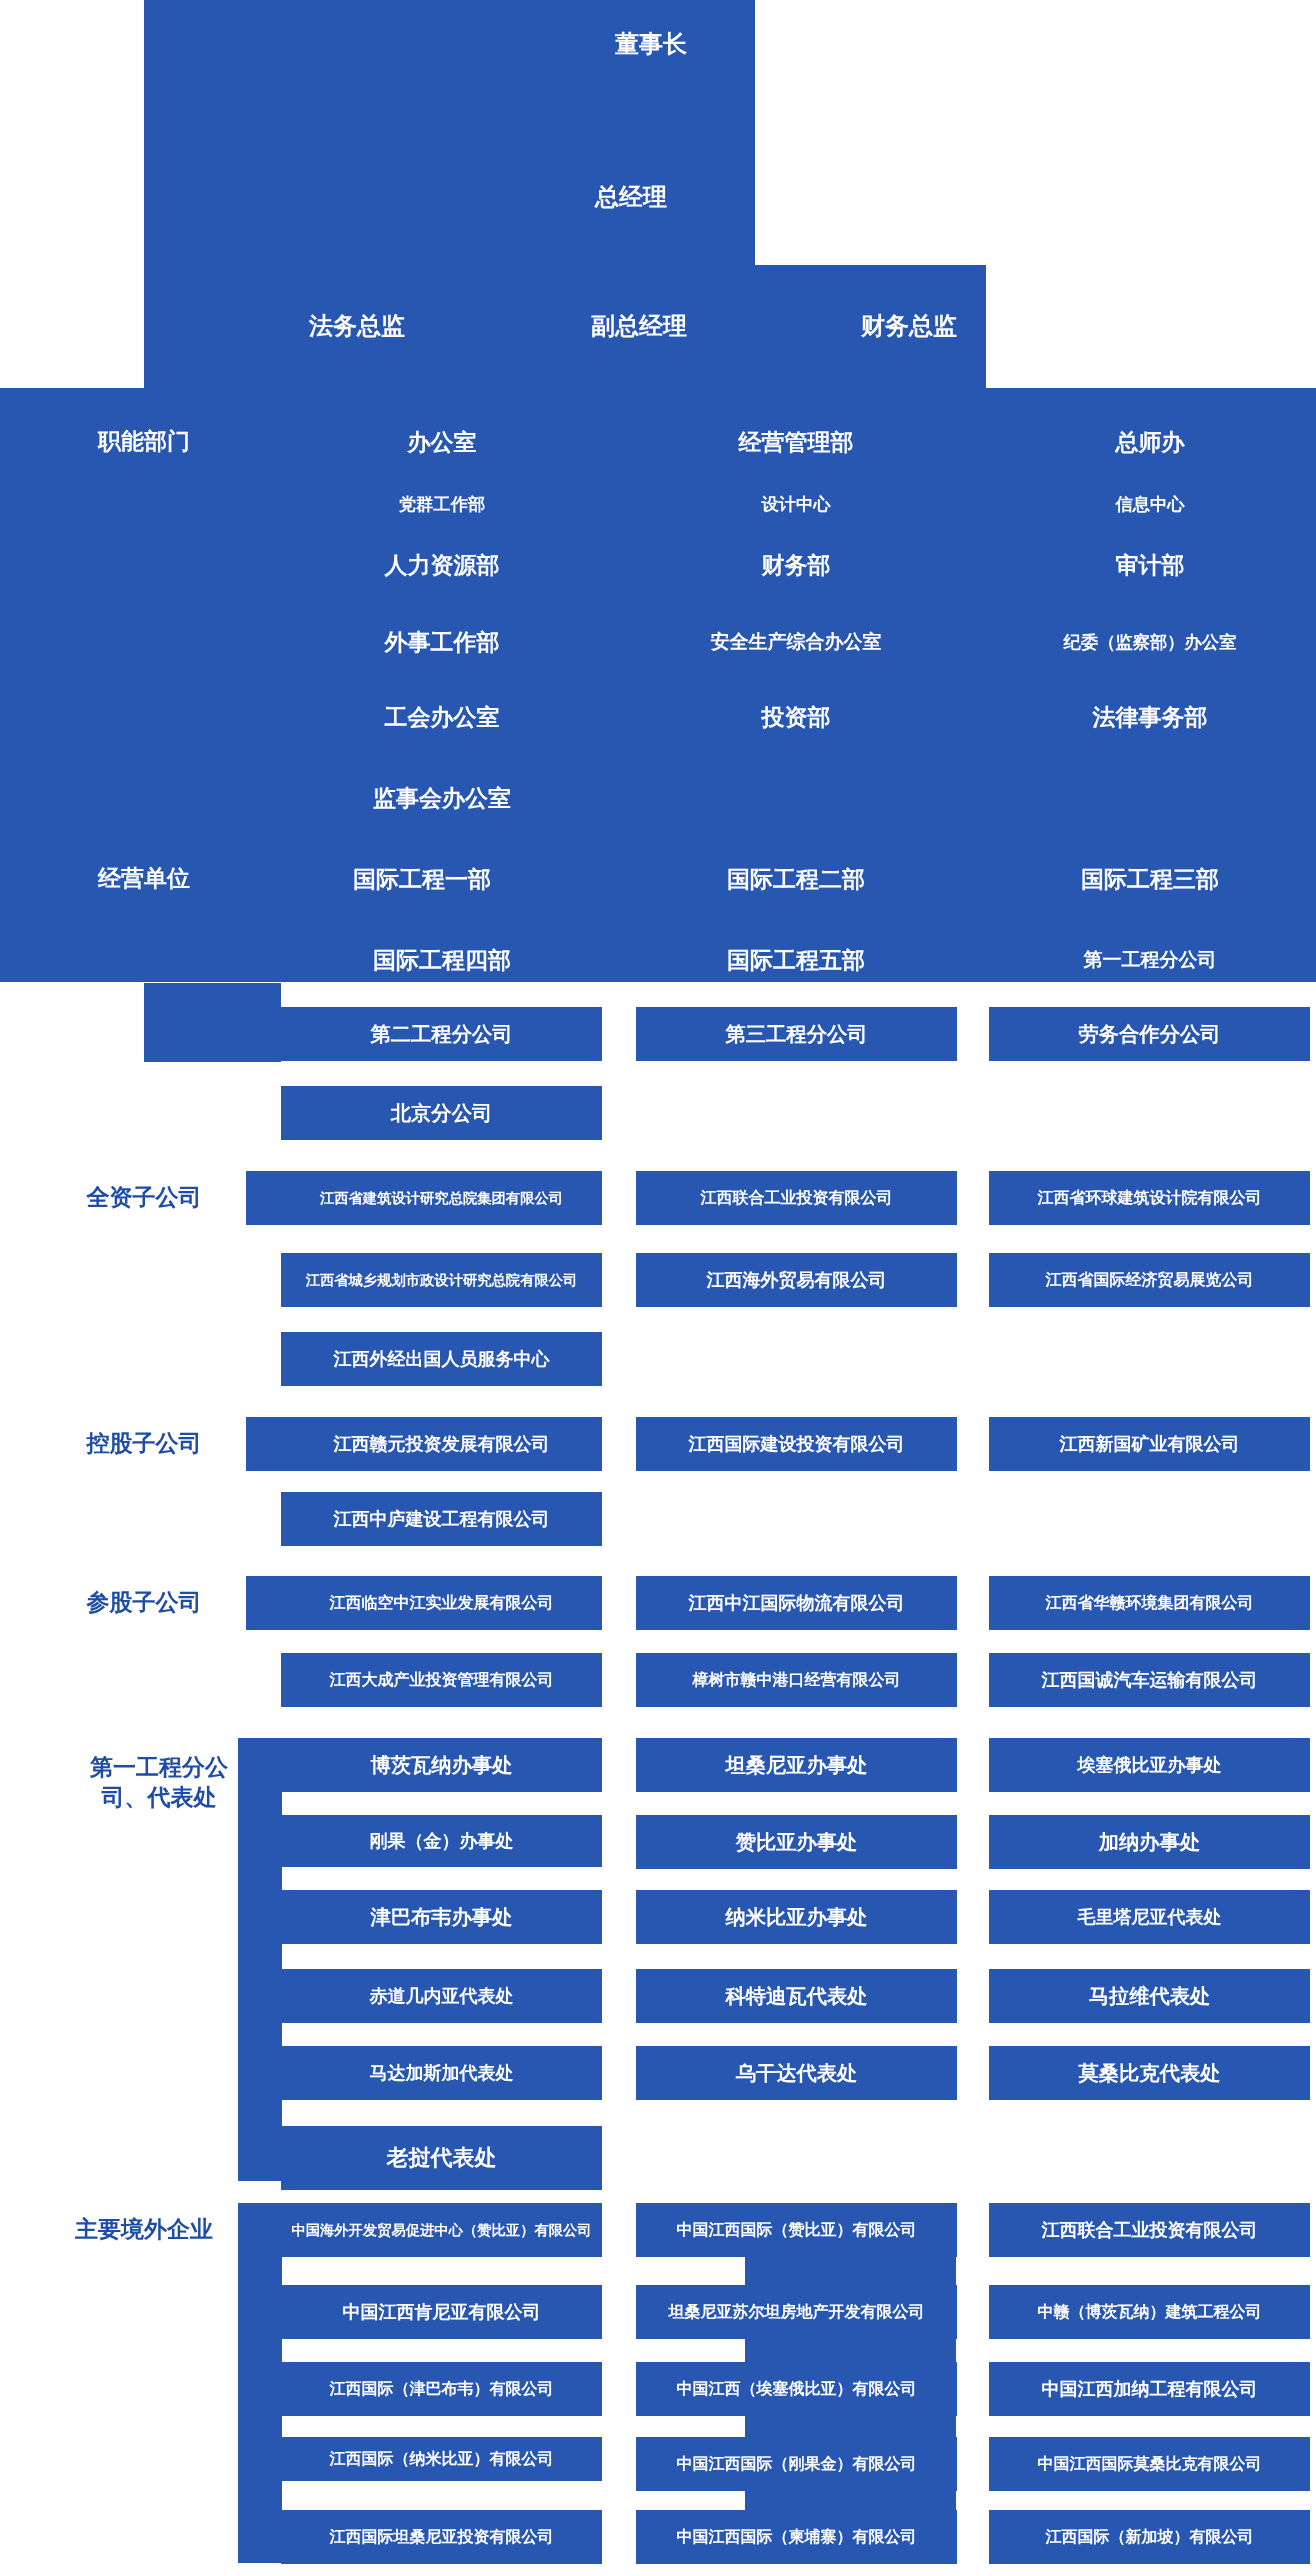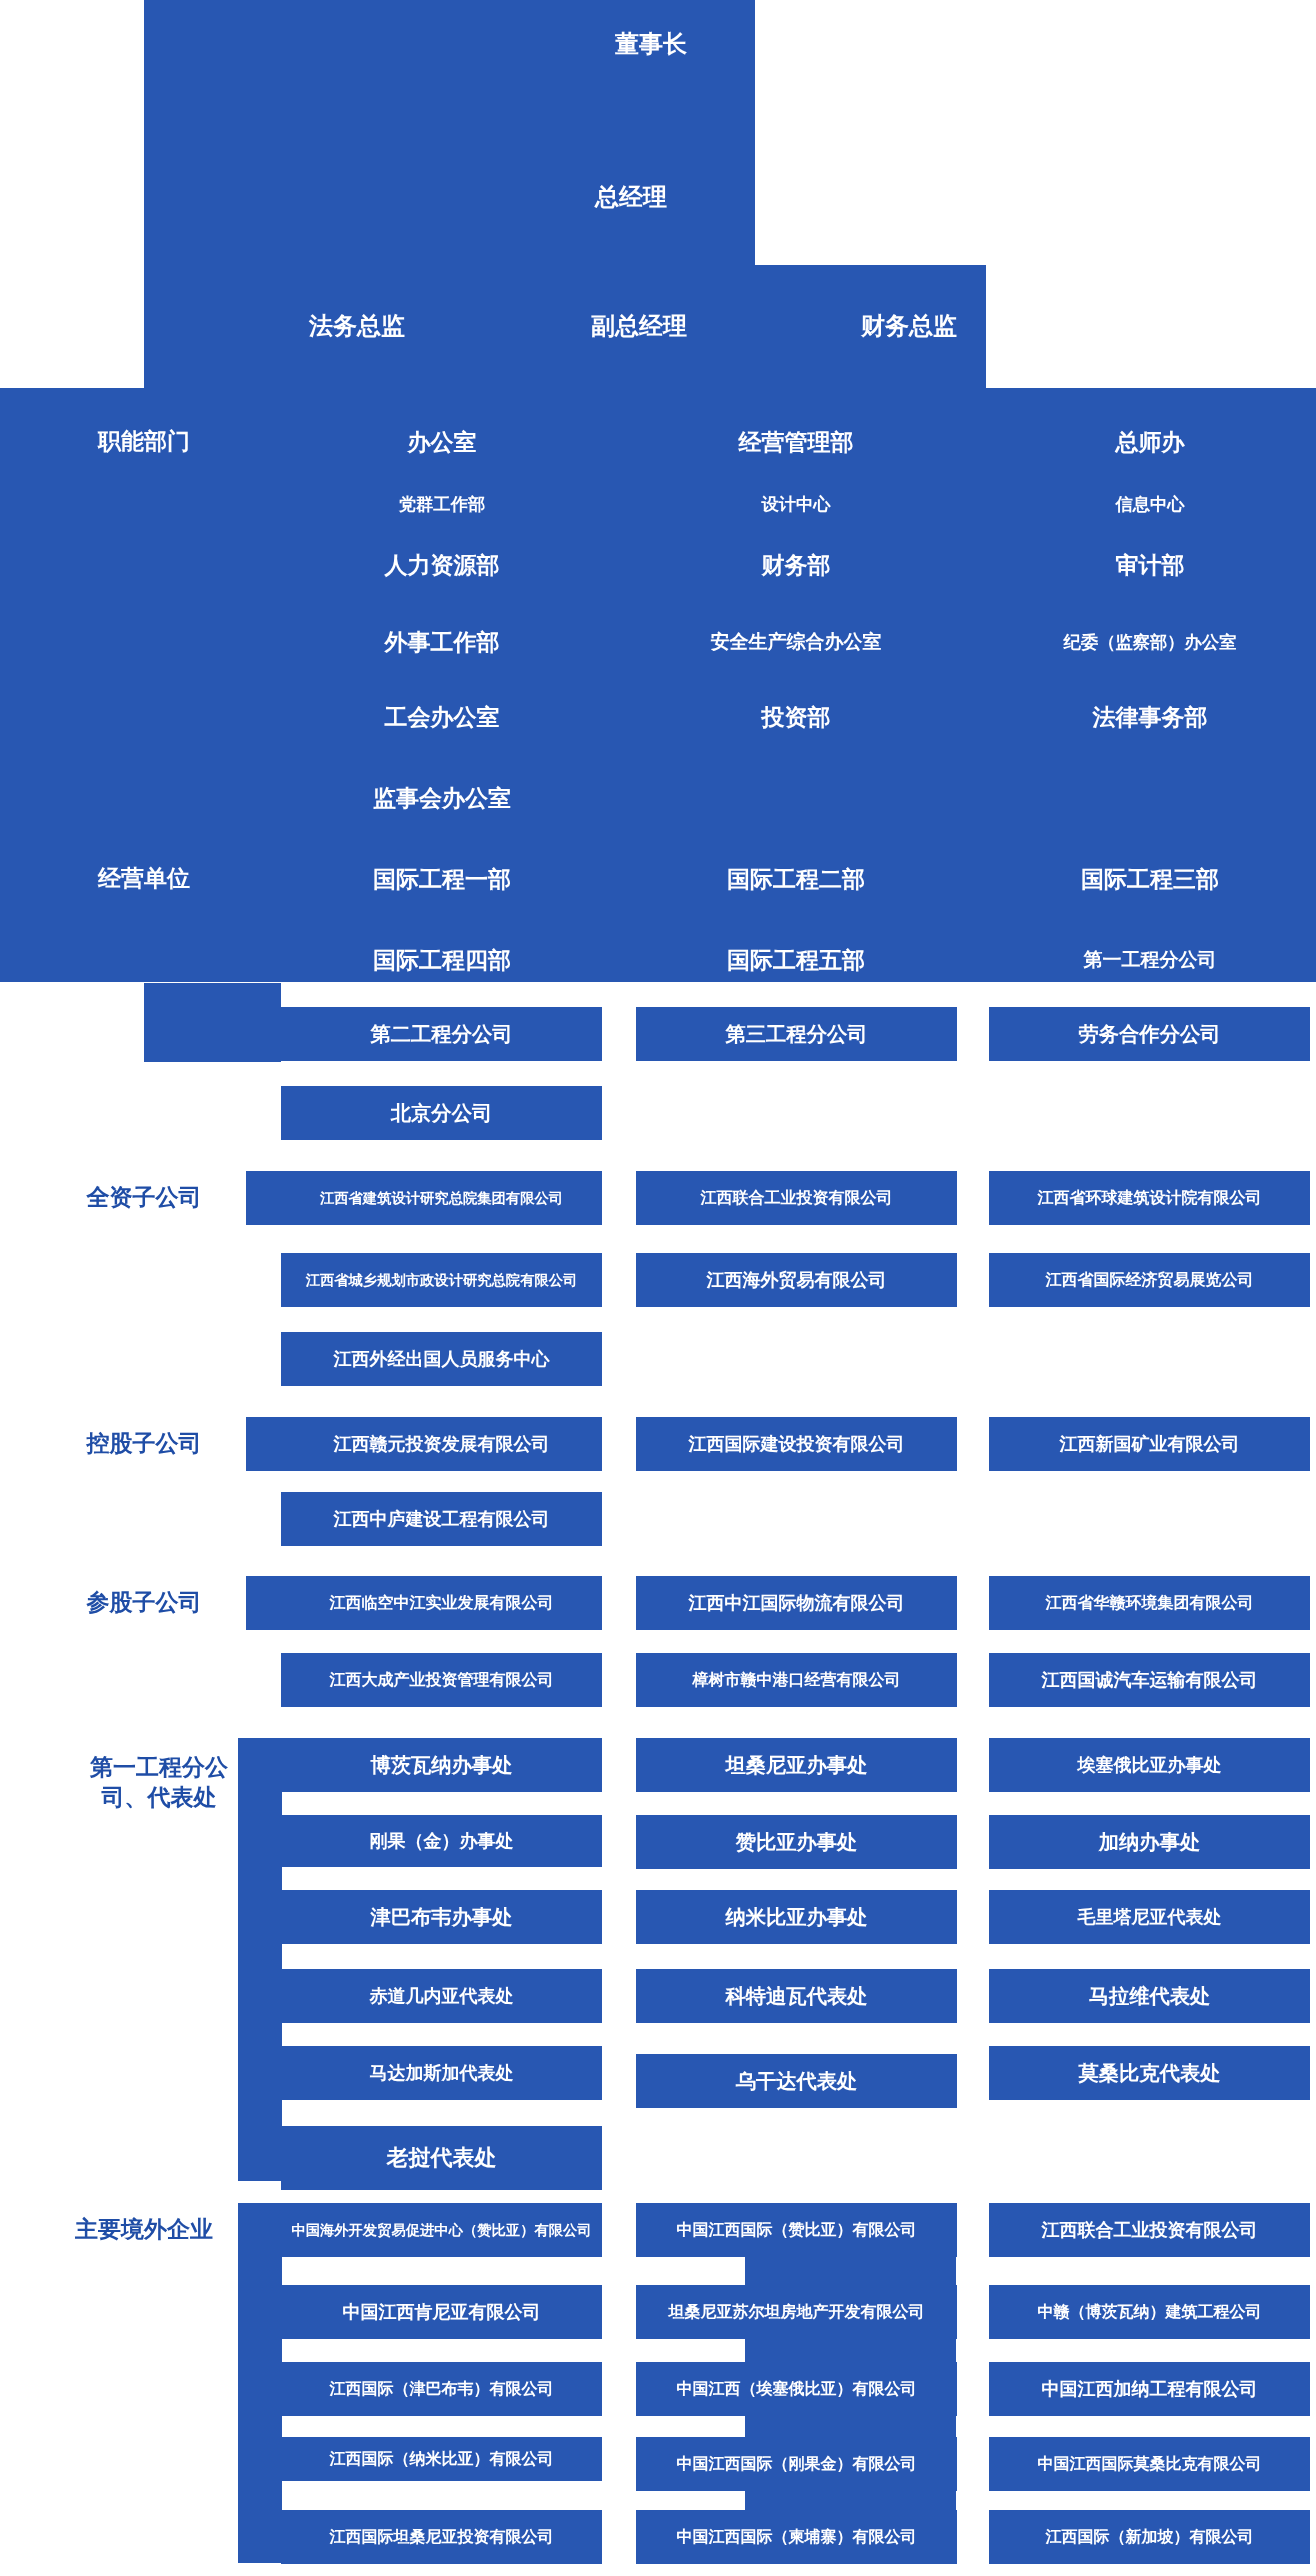--- a/index.html
+++ b/index.html
@@ -53,21 +53,21 @@
       <div class="flat" style="left: 796px; top: 565px; font-size: 23px;">财务部</div>
       <div class="flat" style="left: 1150px; top: 565px; font-size: 23px;">审计部</div>
       <div class="flat" style="left: 442px; top: 642px; font-size: 23px;">外事工作部</div>
       <div class="flat" style="left: 796px; top: 642px; font-size: 19px;">安全生产综合办公室</div>
       <div class="flat" style="left: 1150px; top: 642px; font-size: 17.3px;">纪委（监察部）办公室</div>
       <div class="flat" style="left: 442px; top: 717px; font-size: 23px;">工会办公室</div>
       <div class="flat" style="left: 796px; top: 717px; font-size: 23px;">投资部</div>
       <div class="flat" style="left: 1150px; top: 717px; font-size: 23px;">法律事务部</div>
       <div class="flat" style="left: 442px; top: 798px; font-size: 23px;">监事会办公室</div>
       <div class="sec-label on-blue" style="left: 144px; top: 879px;">经营单位</div>
-      <div class="flat" style="left: 442px; top: 879px; font-size: 23px; text-align: right;">国际工程一部</div>
+      <div class="flat" style="left: 422px; top: 879px; font-size: 23px; text-align: right;">国际工程一部</div>
       <div class="flat" style="left: 796px; top: 879px; font-size: 23px;">国际工程二部</div>
       <div class="flat" style="left: 1150px; top: 879px; font-size: 23px;">国际工程三部</div>
       <div class="flat" style="left: 442px; top: 960px; font-size: 23px;">国际工程四部</div>
       <div class="flat" style="left: 796px; top: 960px; font-size: 23px;">国际工程五部</div>
       <div class="flat" style="left: 1150px; top: 960px; font-size: 19px;">第一工程分公司</div>
       <div class="box" style="left: 281px; top: 1007px; width: 321px; height: 54px; font-size: 20.3px;">第二工程分公司</div>
       <div class="box" style="left: 636px; top: 1007px; width: 321px; height: 54px; font-size: 20.3px;">第三工程分公司</div>
       <div class="box" style="left: 989px; top: 1007px; width: 321px; height: 54px; font-size: 20.3px;">劳务合作分公司</div>
       <div class="box" style="left: 281px; top: 1086px; width: 321px; height: 54px; font-size: 20.3px;">北京分公司</div>
       <div class="sec-label on-white" style="left: 144px; top: 1198px;">全资子公司</div>
@@ -97,21 +97,21 @@
       <div class="box" style="left: 281px; top: 1815px; width: 321px; height: 52px; font-size: 18px;">刚果（金）办事处</div>
       <div class="box" style="left: 636px; top: 1815px; width: 321px; height: 54px; font-size: 20.3px;">赞比亚办事处</div>
       <div class="box" style="left: 989px; top: 1815px; width: 321px; height: 54px; font-size: 20.3px;">加纳办事处</div>
       <div class="box" style="left: 281px; top: 1890px; width: 321px; height: 54px; font-size: 20.3px;">津巴布韦办事处</div>
       <div class="box" style="left: 636px; top: 1890px; width: 321px; height: 54px; font-size: 20.3px;">纳米比亚办事处</div>
       <div class="box" style="left: 989px; top: 1890px; width: 321px; height: 54px; font-size: 18px;">毛里塔尼亚代表处</div>
       <div class="box" style="left: 281px; top: 1969px; width: 321px; height: 54px; font-size: 18px;">赤道几内亚代表处</div>
       <div class="box" style="left: 636px; top: 1969px; width: 321px; height: 54px; font-size: 20.3px;">科特迪瓦代表处</div>
       <div class="box" style="left: 989px; top: 1969px; width: 321px; height: 54px; font-size: 20.3px;">马拉维代表处</div>
       <div class="box" style="left: 281px; top: 2046px; width: 321px; height: 54px; font-size: 18px;">马达加斯加代表处</div>
-      <div class="box" style="left: 636px; top: 2046px; width: 321px; height: 54px; font-size: 20.3px; margin-top: 8px;">乌干达代表处</div>
+      <div class="box" style="left: 636px; top: 2046px; width: 321px; height: 54px; font-size: 20.3px;">乌干达代表处</div>
       <div class="box" style="left: 989px; top: 2046px; width: 321px; height: 54px; font-size: 20.3px;">莫桑比克代表处</div>
       <div class="box" style="left: 281px; top: 2126px; width: 321px; height: 64px; font-size: 22px;">老挝代表处</div>
       <div class="sec-label on-white" style="left: 144px; top: 2230px;">主要境外企业</div>
       <div class="box" style="left: 281px; top: 2203px; width: 321px; height: 54px; font-size: 14.3px;">中国海外开发贸易促进中心（赞比亚）有限公司</div>
       <div class="box" style="left: 636px; top: 2203px; width: 321px; height: 54px; font-size: 16px;">中国江西国际（赞比亚）有限公司</div>
       <div class="box" style="left: 989px; top: 2203px; width: 321px; height: 54px; font-size: 18px;">江西联合工业投资有限公司</div>
       <div class="box" style="left: 281px; top: 2285px; width: 321px; height: 54px; font-size: 18px;">中国江西肯尼亚有限公司</div>
       <div class="box" style="left: 636px; top: 2285px; width: 321px; height: 54px; font-size: 16px;">坦桑尼亚苏尔坦房地产开发有限公司</div>
       <div class="box" style="left: 989px; top: 2285px; width: 321px; height: 54px; font-size: 16px;">中赣（博茨瓦纳）建筑工程公司</div>
       <div class="box" style="left: 281px; top: 2362px; width: 321px; height: 54px; font-size: 16px;">江西国际（津巴布韦）有限公司</div>

